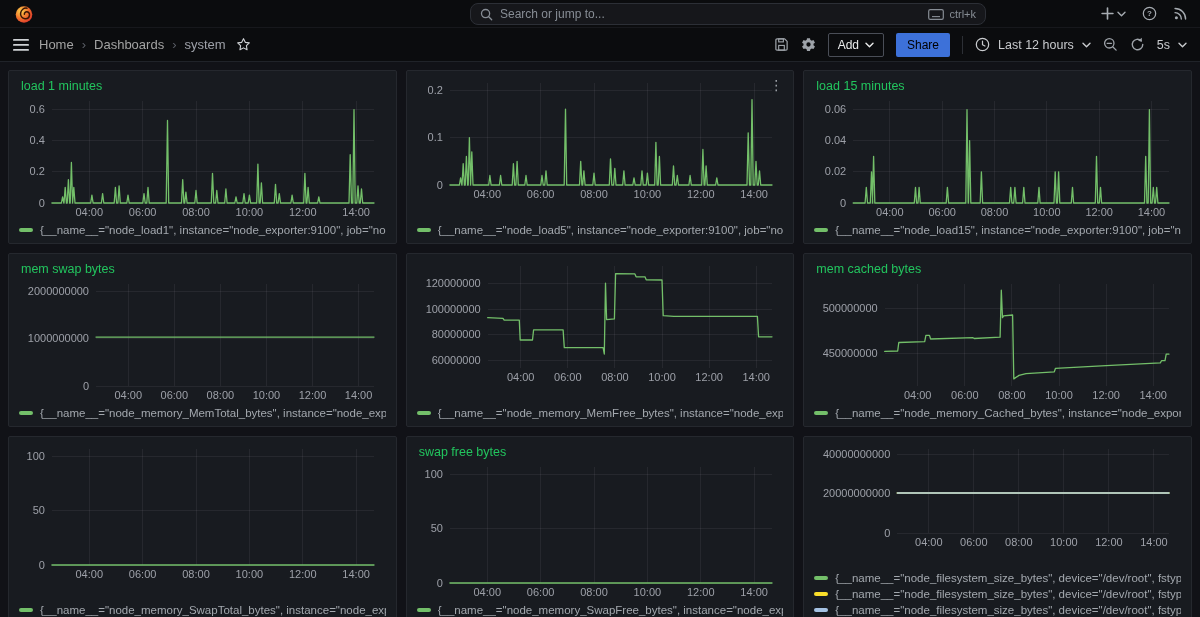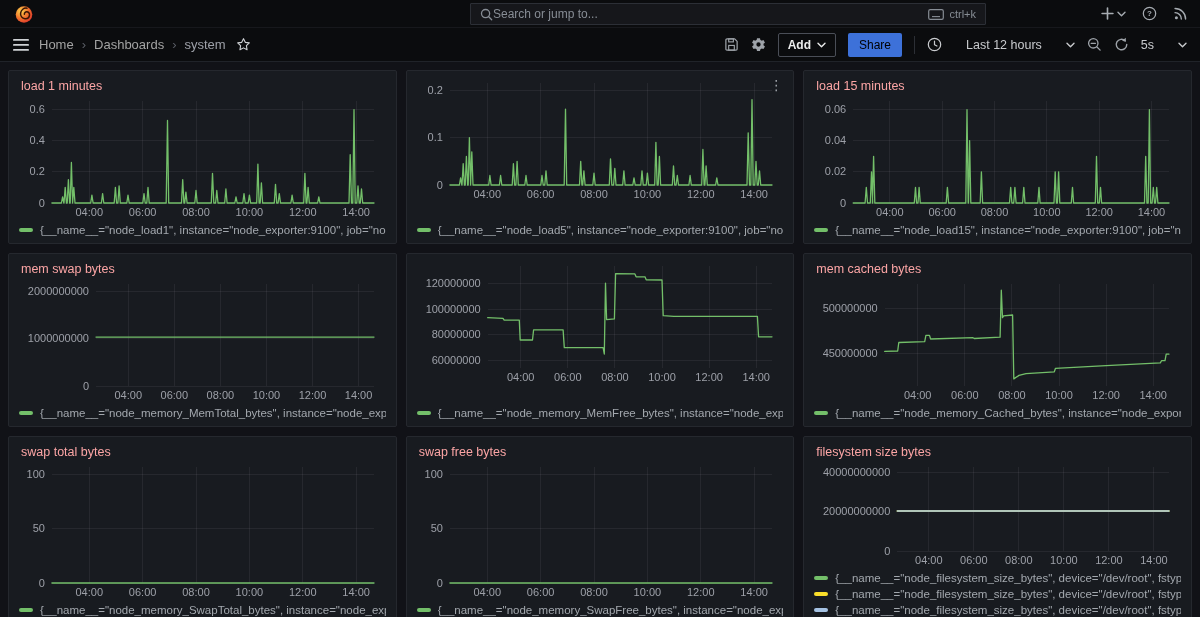--- a/index.html
+++ b/index.html
@@ -11,61 +11,61 @@
     color:#d8d9da;
   }
   
   .topnav {
     height:28px; background:#0b0c0e; border-bottom:1px solid #17181c;
     display:flex; align-items:center; padding:0 12px; position:relative;
   }
   .logo { width:20px; height:20px; margin-left:2px; cursor:pointer; }
   .searchbox {
     position:absolute; left:470px; top:3px; width:516px; height:22px;
-    background:#16171b; border:1px solid #2c2f36; border-radius:1px;
-    display:flex; align-items:center; padding:0 9px;
+    background:#16171b; border:1px solid #2c2f36; border-radius:8px;
+    display:flex; align-items:center; gap:7px; padding:0 9px;
     color:#878d95; font-size:12px; cursor:text;
   }
   .searchbox .spacer { flex:1; }
   .shortcut { display:flex; align-items:center; gap:5px; color:#878d95; font-size:11px; }
   .nav-right { margin-left:auto; display:flex; gap:16px; align-items:center; color:#a7acb2; }
   .icon-btn { display:flex; align-items:center; gap:3px; color:#a7acb2; cursor:pointer; background:none; border:none; padding:0; }
   
   .toolbar {
     height:34px; background:#0b0c0e; border-bottom:1px solid #202329;
     display:flex; align-items:center; padding:0 13px; gap:10px;
   }
   .crumbs { display:flex; align-items:center; gap:8px; font-size:13px; }
   .crumb { color:#a3a3a3; font-weight:500; cursor:pointer; }
   .crumb.current { color:#9da0a8; font-weight:400;text-align:center; }
   .crumb-sep { color:#5a5e66; font-size:13px; }
   .tb-right { margin-left:auto; display:flex; align-items:center; gap:12px; }
   .btn-add {
     display:flex; align-items:center; gap:6px; height:24px; padding:0 9px;
     background:transparent; border:1px solid #4a4e57; border-radius:2px;
-    color:#eceded; font-size:12px; cursor:pointer; font-weight:700;
+    color:#eceded; font-size:12px; cursor:pointer; font-weight:400;
   }
   .btn-share {
     display:flex; align-items:center; height:24px; padding:0 11px;
     border:none; border-radius:2px; color:#000000; font-size:12px; cursor:pointer; font-weight:500;
   }
   .tb-divider { width:1px; height:18px; background:#2c2f35; }
-  .timepicker { display:flex; align-items:center; gap:24px; color:#c9cbce; font-size:12.5px; cursor:pointer; font-weight:500; }
+  .timepicker { display:flex; align-items:center; gap:8px; color:#c9cbce; font-size:12.5px; cursor:pointer; font-weight:500; }
   
   #dashboard {
     padding:8px; display:grid; gap:9px;
     grid-template-columns:repeat(3,1fr);
     grid-template-rows:174px 174px 188px;
   }
   .panel {
     background:#181b20; border:1px solid #25282e; border-radius:2px;
     display:flex; flex-direction:column; padding:6px 10px 5px; min-width:0; position:relative;
   }
   .panel-header { height:18px; display:flex; align-items:center; flex:none; }
-  .panel-title { font-size:12.5px; font-weight:500; color:#fca5a5; padding-left:2px; }
+  .panel-title { font-size:12.5px; font-weight:500; color:#22c55e; padding-left:2px; }
   .panel-menu { position:absolute; top:5px; right:6px; color:#9ea3a9; font-size:14px; line-height:1; cursor:pointer; padding:2px 4px; }
   .panel-chart { flex:1; position:relative; min-height:0; }
   .panel-chart svg { position:absolute; left:0; top:0; }
   .panel-legend { flex:none; padding-top:2px; }
   .legend-row { display:flex; align-items:center; gap:7px; height:16px; overflow:hidden; cursor:pointer; }
   .legend-swatch { width:14px; height:4px; border-radius:2px; flex:none; }
   .legend-label { font-size:11.5px; color:#a3a8ae; white-space:nowrap; overflow:hidden; }
 </style>
 </head>
 <body>
@@ -401,23 +401,20 @@
         </svg>
       </div>
       <div class="panel-legend">
         <div class="legend-row">
           <span class="legend-swatch" style="background: rgb(115, 191, 105);"></span>
           <span class="legend-label">{__name__="node_memory_Cached_bytes", instance="node_exporter:9100", job="node"}</span>
         </div>
       </div>
     </section>
     <section class="panel">
-      <div class="panel-header">
-        <span class="panel-title">swap total bytes</span>
-      </div>
       <div class="panel-chart">
         <svg width="367" height="139">
           <line x1="32.9" y1="122" x2="355" y2="122" stroke="rgba(204,204,220,0.08)" stroke-width="1" shape-rendering="crispEdges"></line>
           <text x="25.9" y="125.5" text-anchor="end" fill="#9da0a8" font-size="11">0</text>
           <line x1="32.9" y1="67.79439252336448" x2="355" y2="67.79439252336448" stroke="rgba(204,204,220,0.08)" stroke-width="1" shape-rendering="crispEdges"></line>
           <text x="25.9" y="71.29439252336448" text-anchor="end" fill="#9da0a8" font-size="11">50</text>
           <line x1="32.9" y1="13.588785046728972" x2="355" y2="13.588785046728972" stroke="rgba(204,204,220,0.08)" stroke-width="1" shape-rendering="crispEdges"></line>
           <text x="25.9" y="17.088785046728972" text-anchor="end" fill="#9da0a8" font-size="11">100</text>
           <line x1="70.26039768019884" y1="6" x2="70.26039768019884" y2="122" stroke="rgba(204,204,220,0.08)" stroke-width="1" shape-rendering="crispEdges"></line>
           <text x="70.26039768019884" y="135" text-anchor="middle" fill="#9da0a8" font-size="11">04:00</text>
@@ -469,23 +466,20 @@
         </svg>
       </div>
       <div class="panel-legend">
         <div class="legend-row">
           <span class="legend-swatch" style="background: rgb(115, 191, 105);"></span>
           <span class="legend-label">{__name__="node_memory_SwapFree_bytes", instance="node_exporter:9100", job="node"}</span>
         </div>
       </div>
     </section>
     <section class="panel">
-      <div class="panel-header">
-        <span class="panel-title">filesystem size bytes</span>
-      </div>
       <div class="panel-chart">
         <svg width="367" height="107">
           <line x1="83.3" y1="90" x2="355" y2="90" stroke="rgba(204,204,220,0.08)" stroke-width="1" shape-rendering="crispEdges"></line>
           <text x="76.3" y="93.5" text-anchor="end" fill="#9da0a8" font-size="11">0</text>
           <line x1="83.3" y1="50.93023255813954" x2="355" y2="50.93023255813954" stroke="rgba(204,204,220,0.08)" stroke-width="1" shape-rendering="crispEdges"></line>
           <text x="76.3" y="54.43023255813954" text-anchor="end" fill="#9da0a8" font-size="11">20000000000</text>
           <line x1="83.3" y1="11.860465116279073" x2="355" y2="11.860465116279073" stroke="rgba(204,204,220,0.08)" stroke-width="1" shape-rendering="crispEdges"></line>
           <text x="76.3" y="15.360465116279073" text-anchor="end" fill="#9da0a8" font-size="11">40000000000</text>
           <line x1="114.81449875724937" y1="6" x2="114.81449875724937" y2="90" stroke="rgba(204,204,220,0.08)" stroke-width="1" shape-rendering="crispEdges"></line>
           <text x="114.81449875724937" y="103" text-anchor="middle" fill="#9da0a8" font-size="11">04:00</text>

